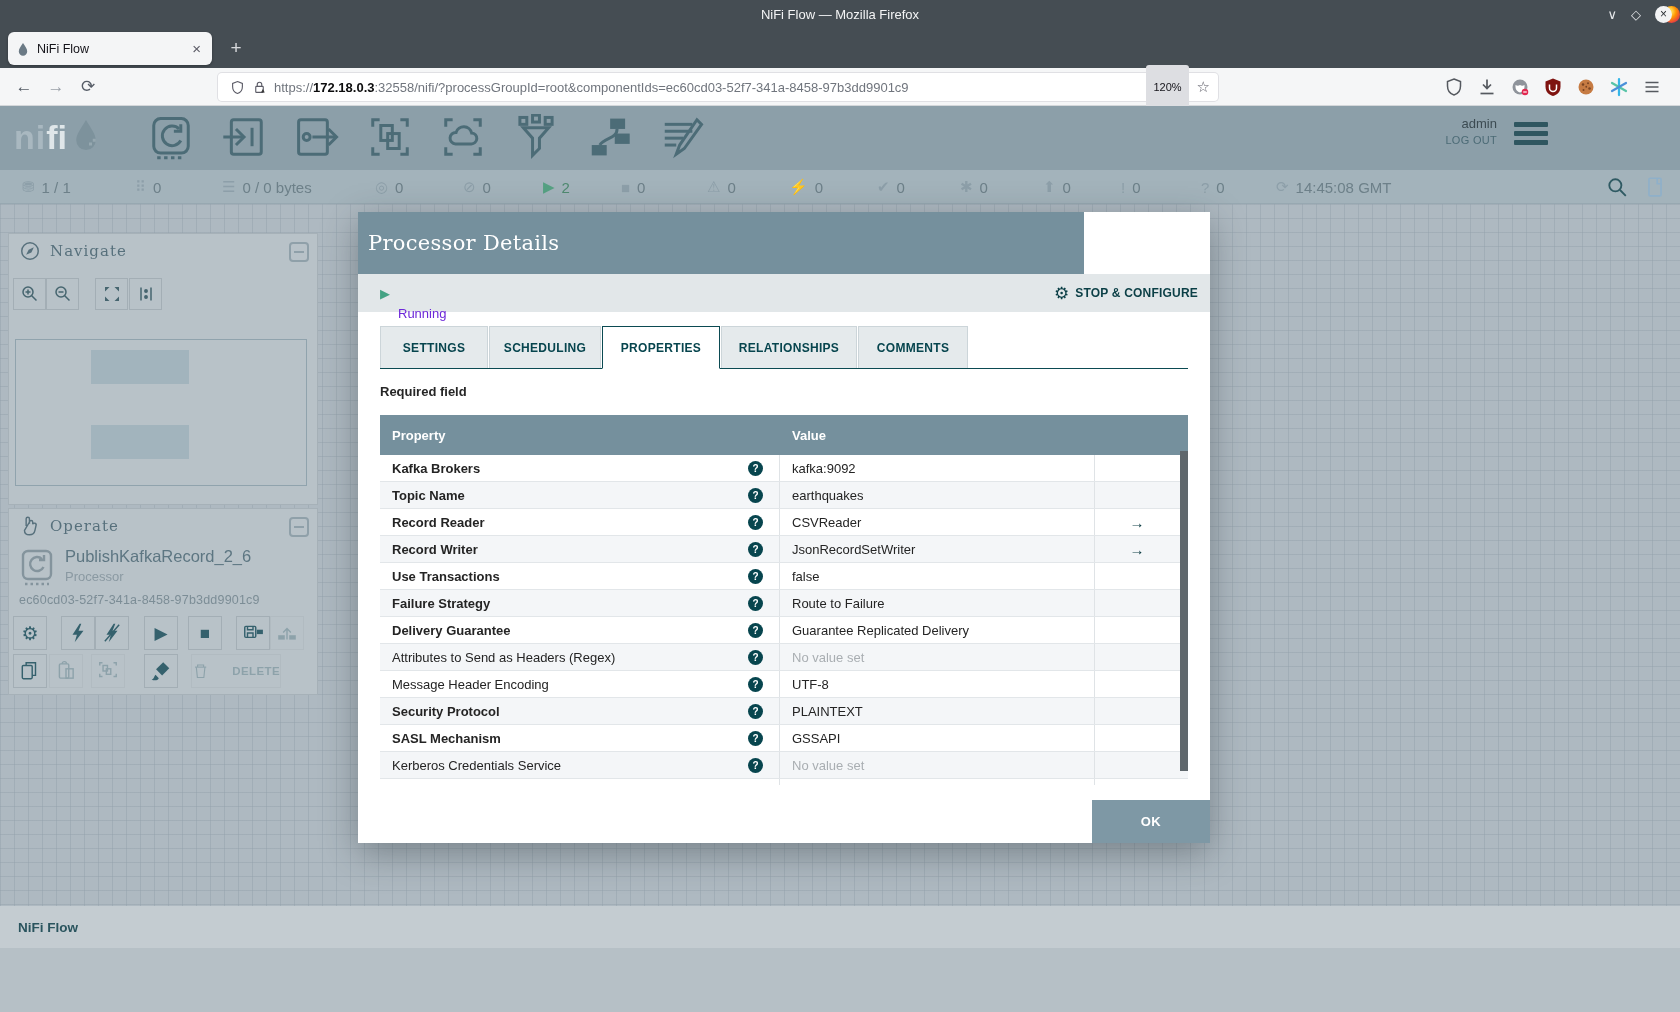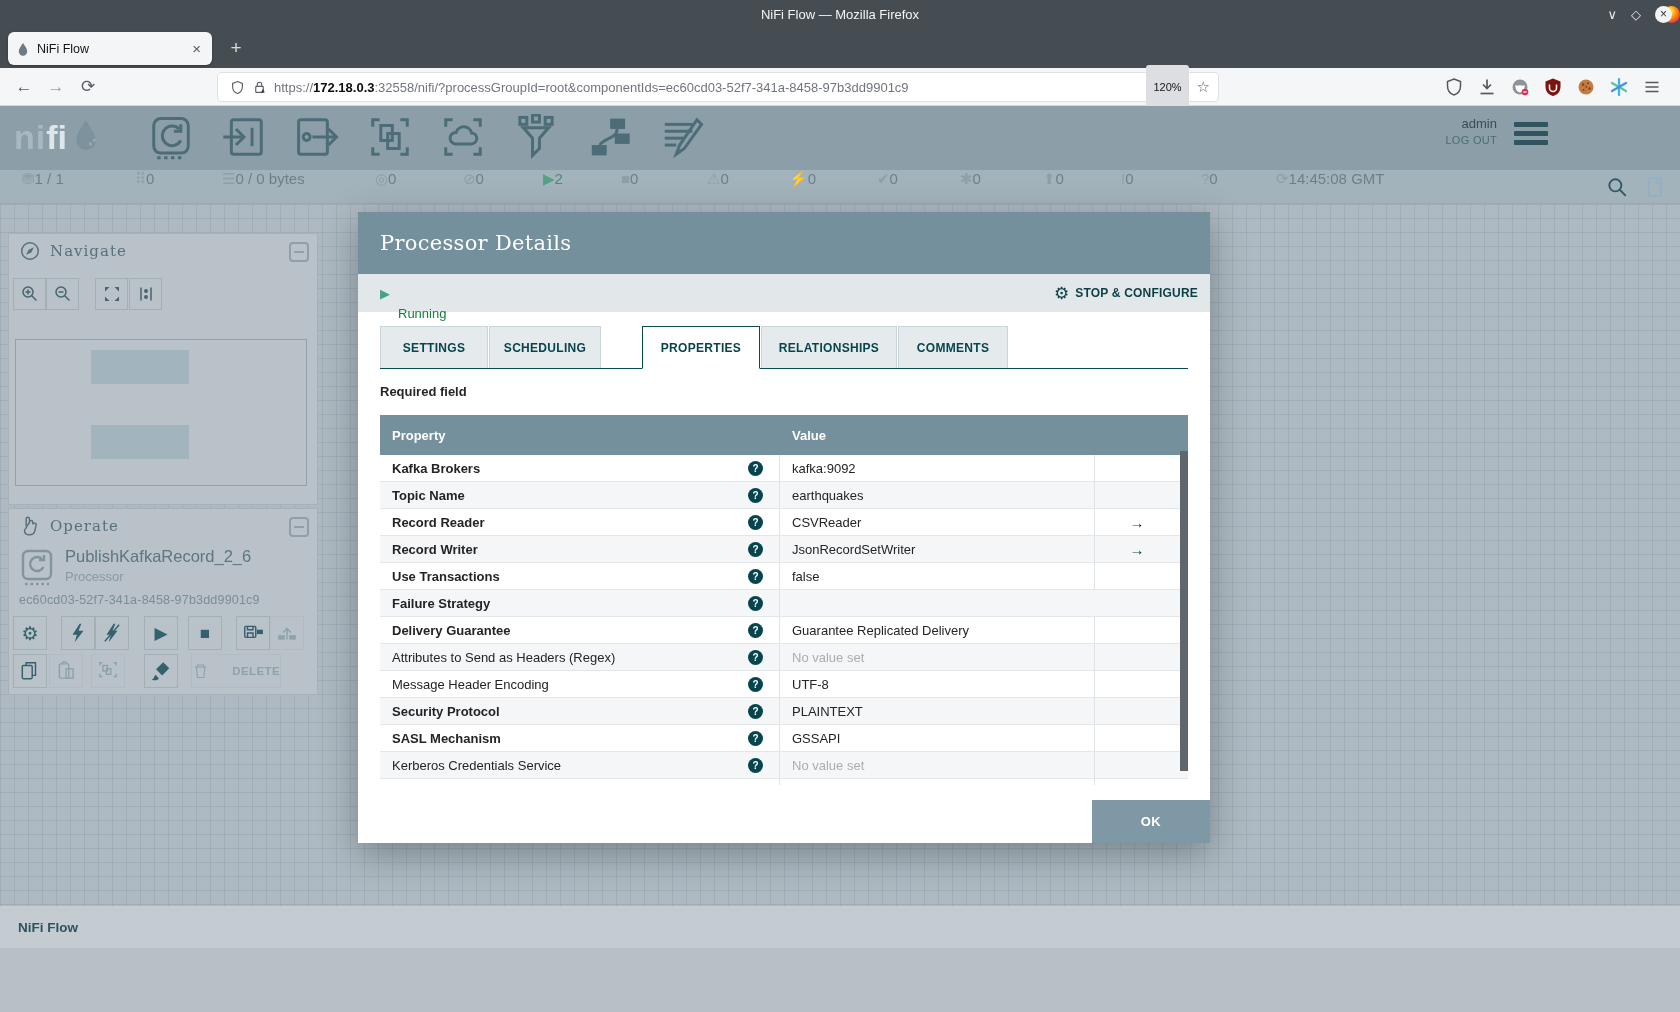--- a/index.html
+++ b/index.html
@@ -44,21 +44,21 @@
   .tool { width:46px; height:46px; color:#4c6c77; }
   .tool svg { width:46px; height:46px; fill:none; stroke:currentColor; stroke-width:2.6; }
   .user-block { position:absolute; right:183px; top:10px; text-align:right; }
   .user-name { font-size:13px; color:#3c4b52; }
   .logout { font-size:11px; color:#4c6b76; margin-top:3px; letter-spacing:.3px; }
   .nifi-menu { position:absolute; right:132px; top:16px; width:34px; color:#2f5660; }
   .nifi-menu .bar { height:5px; background:#2f5660; margin-bottom:4px; border-radius:1px; }
 
   
   .statusbar { position:absolute; left:0; top:170px; width:1680px; height:34px; background:#a3b3bb; border-bottom:1px solid #97a8b1; }
-  .sb-item { position:absolute; top:0; height:34px; display:flex; align-items:flex-start; }
+  .sb-item { position:absolute; top:0; height:34px; display:flex; align-items:center; gap:7px; }
   .sb-ic { font-size:15px; color:#8d9fa9; }
   .sb-val { font-size:15px; color:#6d8089; }
   .sb-item.green .sb-ic { color:#55a183; }
   .sb-item.green .sb-val { color:#4f8a70; }
   .sb-right { position:absolute; right:14px; top:0; height:34px; display:flex; align-items:center; gap:16px; }
   .sb-right .sr-ic { width:22px; height:22px; }
 
   
   .canvas { position:absolute; left:0; top:204px; width:1680px; height:702px; background-color:#aeb9c1;
     background-image:linear-gradient(to right, rgba(148,163,173,.5) 1px, transparent 1px),
@@ -90,33 +90,33 @@
   .op-name { position:absolute; left:56px; top:38px; font-size:16.5px; color:#5d7682; }
   .op-type { position:absolute; left:56px; top:60px; font-size:13px; color:#8a99a2; }
   .op-id { position:absolute; left:10px; top:84px; font-size:12.5px; color:#7c8d96; letter-spacing:.2px; }
   .obtn { position:absolute; width:34px; height:34px; border:1px solid #a3aeb5; color:#35616d; display:flex; align-items:center; justify-content:center; }
   .obtn svg { width:22px; height:22px; fill:none; stroke:currentColor; stroke-width:2.6; }
   .obtn.disabled { opacity:.32; }
   .obtn.wide { width:90px; gap:23px; font-size:11.5px; font-weight:bold; color:#35616d; letter-spacing:.4px; }
 
   
   .dialog { position:absolute; left:358px; top:212px; width:852px; height:631px; background:#ffffff; box-shadow:0 10px 34px rgba(30,40,45,.38); }
-  .dlg-header { position:absolute; left:0; top:0; width:852px; height:62px; background:#75909d; display:flex; align-items:center; padding-left:22px; }
+  .dlg-header { position:absolute; left:0; top:0; width:726px; height:62px; background:#75909d; display:flex; align-items:center; padding-left:10px; }
   .dlg-title { font-family:"DejaVu Serif", serif; font-size:21px; color:#ffffff; letter-spacing:.3px; }
   .dlg-status { position:absolute; left:0; top:62px; width:852px; height:38px; background:#e2e7e9; display:flex; align-items:center; padding:0 12px 0 22px; }
   .run-ic { color:#44a384; font-size:13px; margin-right:8px; }
-  .run-txt { font-size:13px; color:#15803d;margin-top:40px; }
+  .run-txt { font-size:13px; color:#6d28d9;margin-top:40px; }
   .dlg-action { margin-left:auto; display:flex; align-items:center; gap:6px; color:#0b3f46; }
   .dlg-action .act-ic { font-size:17px; }
   .dlg-action .act-txt { font-size:12px; font-weight:bold; letter-spacing:.2px; }
 
   .tabsrow { position:absolute; left:22px; top:114px; width:808px; height:43px; border-bottom:1px solid #0b4a52; display:flex; align-items:flex-end; }
   .tab { height:42px; line-height:42px; text-align:center; font-size:12px; font-weight:bold; color:#07454e; letter-spacing:.3px;
          background:#e5eaec; border:1px solid #ccd5d9; border-bottom:none; margin-right:1px; }
-  .tab.active { background:#ffffff; border:1px solid #0b4a52; border-bottom:1px solid #ffffff; height:43px; margin-bottom:-1px;margin-left:40px; }
+  .tab.active { background:#ffffff; border:1px solid #0b4a52; border-bottom:1px solid #ffffff; height:43px; margin-bottom:-1px; }
 
   .required-label { position:absolute; left:22px; top:172px; font-size:13px; font-weight:bold; color:#262626; }
 
   .ptable { position:absolute; left:22px; top:203px; width:808px; height:362px; }
   .pthead { height:40px; background:#75909d; display:flex; align-items:center; color:#fff; font-size:13px; font-weight:bold; }
   .pthead .h1 { width:400px; padding-left:12px; }
   .pthead .h2 { padding-left:12px; }
   .ptbody { height:330px; overflow:hidden; position:relative; }
   .prow { height:27px; display:flex; border-bottom:1px solid #e2e6e9; background:#ffffff; }
   .prow.alt { background:#f4f6f8; }
@@ -630,20 +630,23 @@
           <div class="pc val">
             <span>false</span>
           </div>
           <div class="pc goto"></div>
         </div>
         <div class="prow alt">
           <div class="pc prop req">
             <span class="pname">Failure Strategy</span>
             <span class="help">?</span>
           </div>
+          <div class="pc val">
+            <span>Route to Failure</span>
+          </div>
           <div class="pc goto"></div>
         </div>
         <div class="prow">
           <div class="pc prop req">
             <span class="pname">Delivery Guarantee</span>
             <span class="help">?</span>
           </div>
           <div class="pc val">
             <span>Guarantee Replicated Delivery</span>
           </div>

